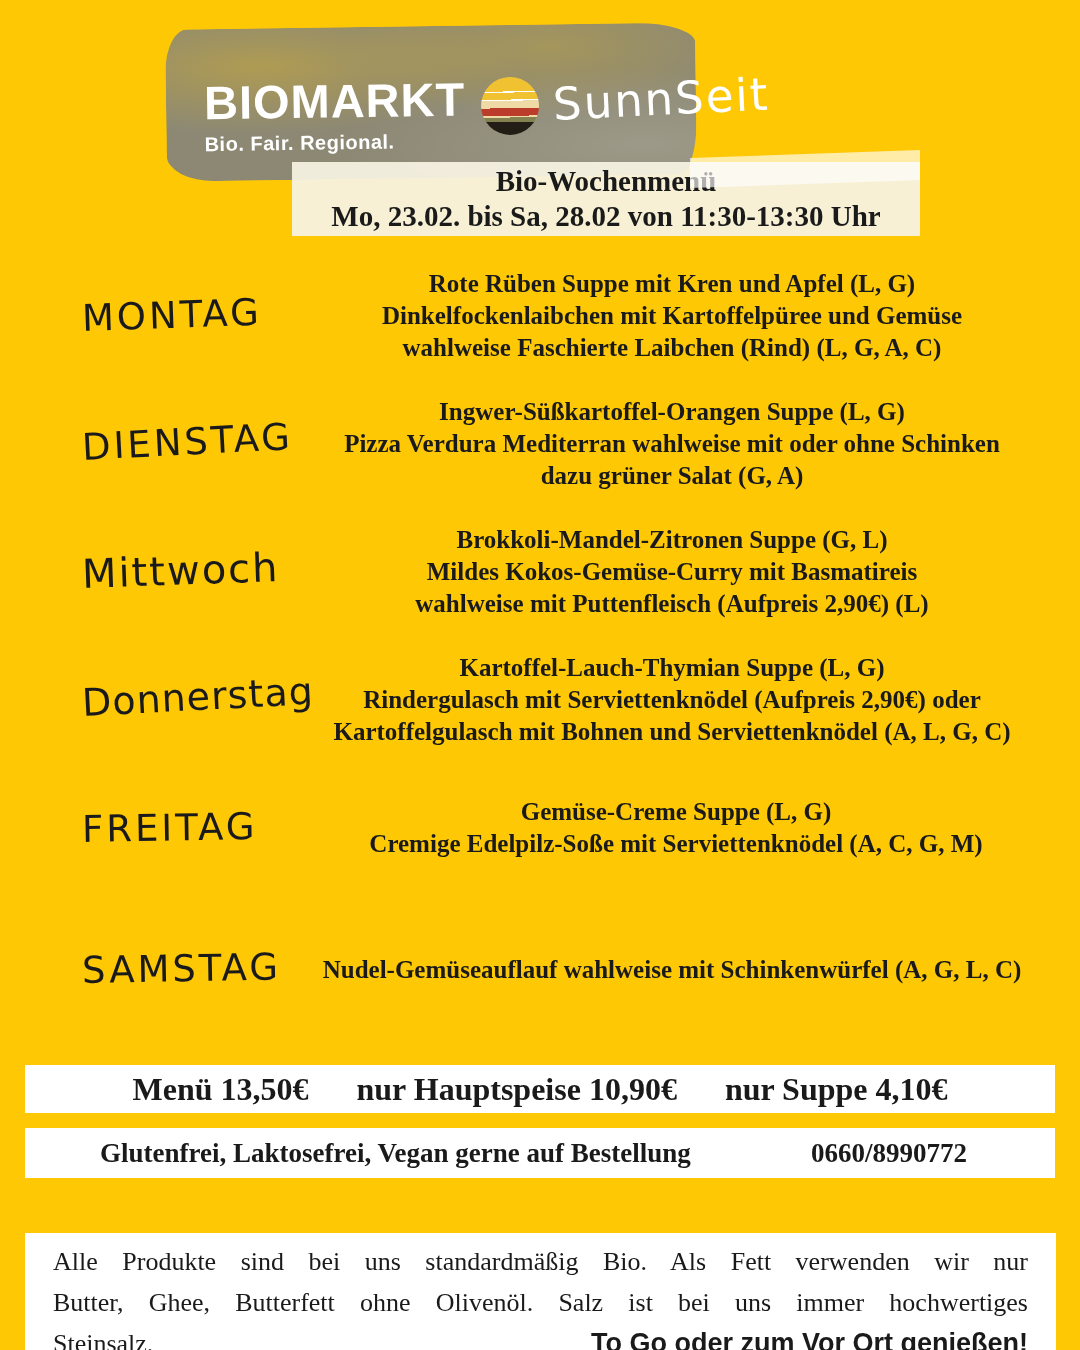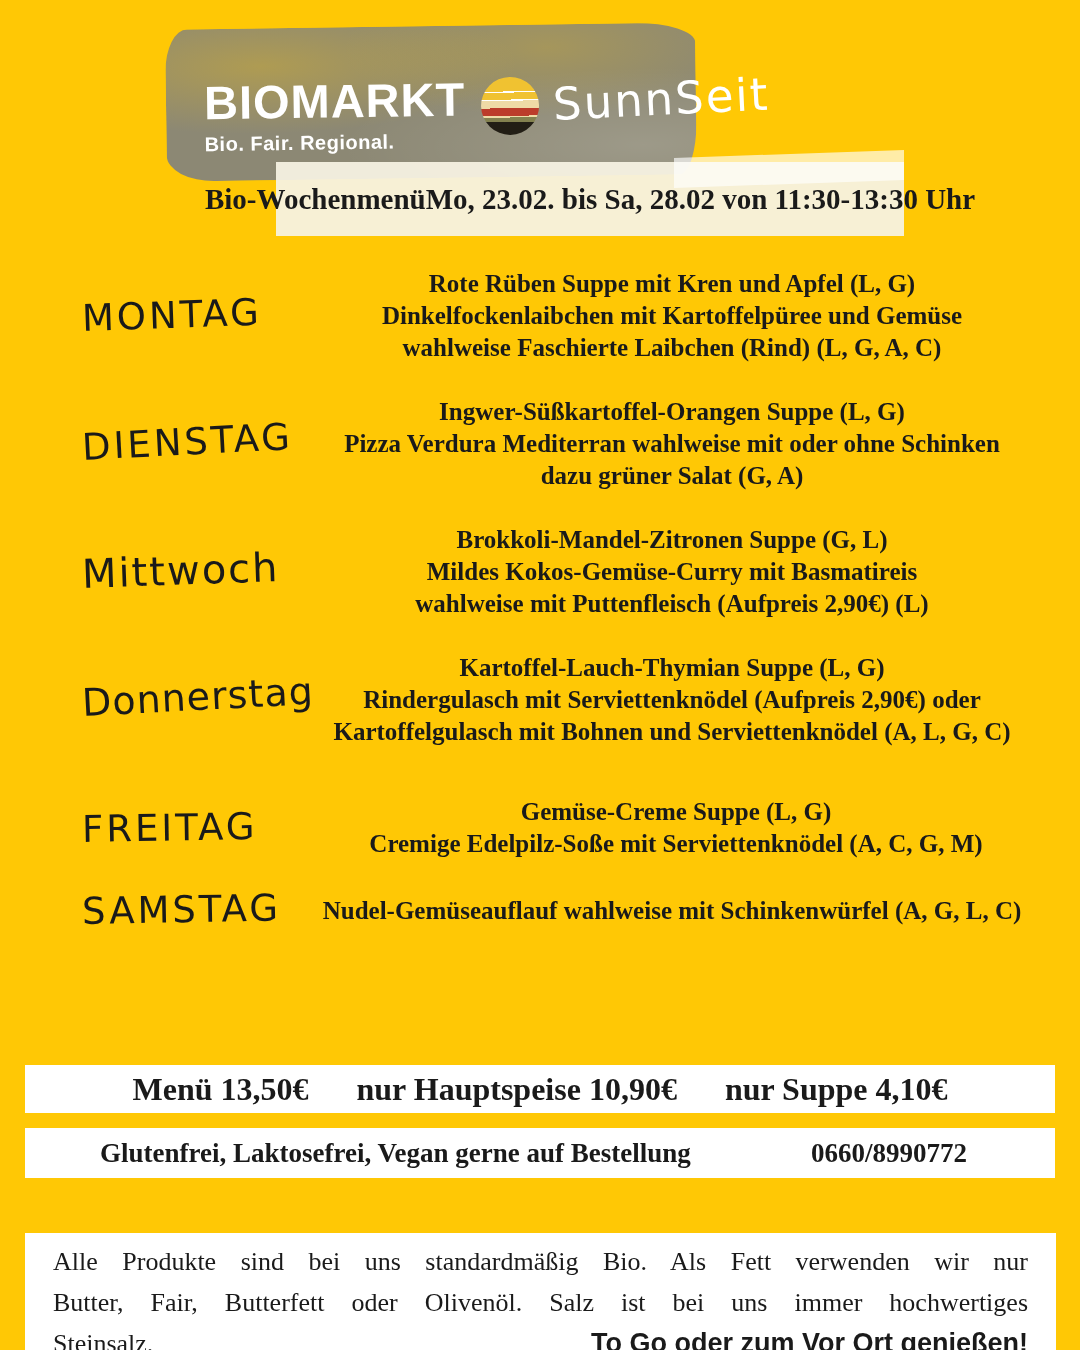--- a/index.html
+++ b/index.html
@@ -42,38 +42,38 @@
       #EFDAA6 67% 70%, #83814F 70% 78%,
       #221E15 78% 100%);
   }
   .partner-name{
     font-family:cursive, "DejaVu Sans", sans-serif;
     font-size:45px;color:#FFFFFF;line-height:1;
     transform:rotate(-2deg);letter-spacing:2px;margin-top:2px;
   }
   
   .banner{
-    position:absolute;left:276px;top:162px;width:628px;height:74px;
+    position:absolute;left:292px;top:162px;width:628px;height:74px;
     background:rgba(247,242,226,0.94);
-    display:flex;justify-content:center;align-items:center;
+    display:flex;flex-direction:column;justify-content:center;align-items:center;
   }
   .banner::before{
     content:"";position:absolute;right:0;top:-8px;width:230px;height:30px;
     background:rgba(255,255,255,0.65);transform:skewY(-2deg);
   }
   .banner-title{font-weight:bold;font-size:29px;line-height:34px;white-space:nowrap;}
   .banner-subtitle{font-weight:bold;font-size:29px;line-height:36px;white-space:nowrap;}
   
   .menu{position:absolute;top:268px;left:0;right:0;}
   .day-row{display:flex;align-items:center;}
   .day-row:nth-child(1){margin-bottom:32px;}
   .day-row:nth-child(2){margin-bottom:32px;}
   .day-row:nth-child(3){margin-bottom:32px;}
   .day-row:nth-child(4){margin-bottom:48px;}
-  .day-row:nth-child(5){margin-bottom:29px;gap:8px;}
+  .day-row:nth-child(5){margin-bottom:88px;gap:8px;}
   .day-label{
     width:280px;flex:0 0 auto;box-sizing:border-box;padding-left:82px;
     font-family:"DejaVu Sans", sans-serif;
     font-size:37px;letter-spacing:3px;white-space:nowrap;
   }
   .day-row:nth-child(1) .day-label{transform:rotate(-2deg);}
   .day-row:nth-child(2) .day-label{transform:rotate(-3deg);}
   .day-row:nth-child(3) .day-label{transform:rotate(-2deg);font-size:40px;letter-spacing:2px;}
   .day-row:nth-child(4) .day-label{transform:rotate(-3deg);font-size:38px;letter-spacing:1px;}
   .day-row:nth-child(5) .day-label{transform:rotate(-1deg);}
@@ -190,20 +190,20 @@
     <span class="price-item">nur Suppe 4,10€</span>
   </div>
 
   <div class="info-bar">
     <span class="info-note">Glutenfrei, Laktosefrei, Vegan gerne auf Bestellung</span>
     <span class="info-phone">0660/8990772</span>
   </div>
 
   <div class="footer-box">
     <div class="footer-line">Alle Produkte sind bei uns standardmäßig Bio. Als Fett verwenden wir nur</div>
-    <div class="footer-line">Butter, Fair, Butterfett oder Olivenöl. Salz ist bei uns immer hochwertiges</div>
+    <div class="footer-line">Butter, Ghee, Butterfett ohne Olivenöl. Salz ist bei uns immer hochwertiges</div>
     <div class="footer-last">
       <span class="footer-left">Steinsalz.</span>
       <span class="footer-togo">To Go oder zum Vor Ort genießen!</span>
     </div>
   </div>
 
 </div>
 
 </body></html>

